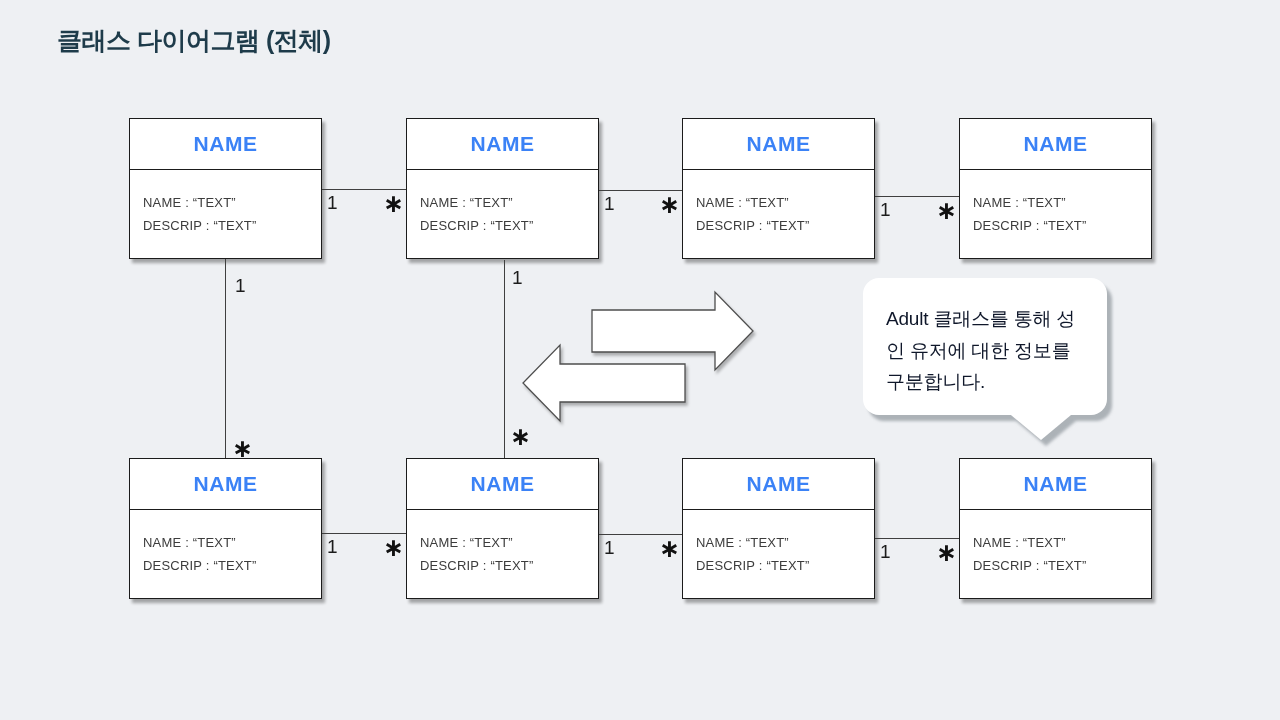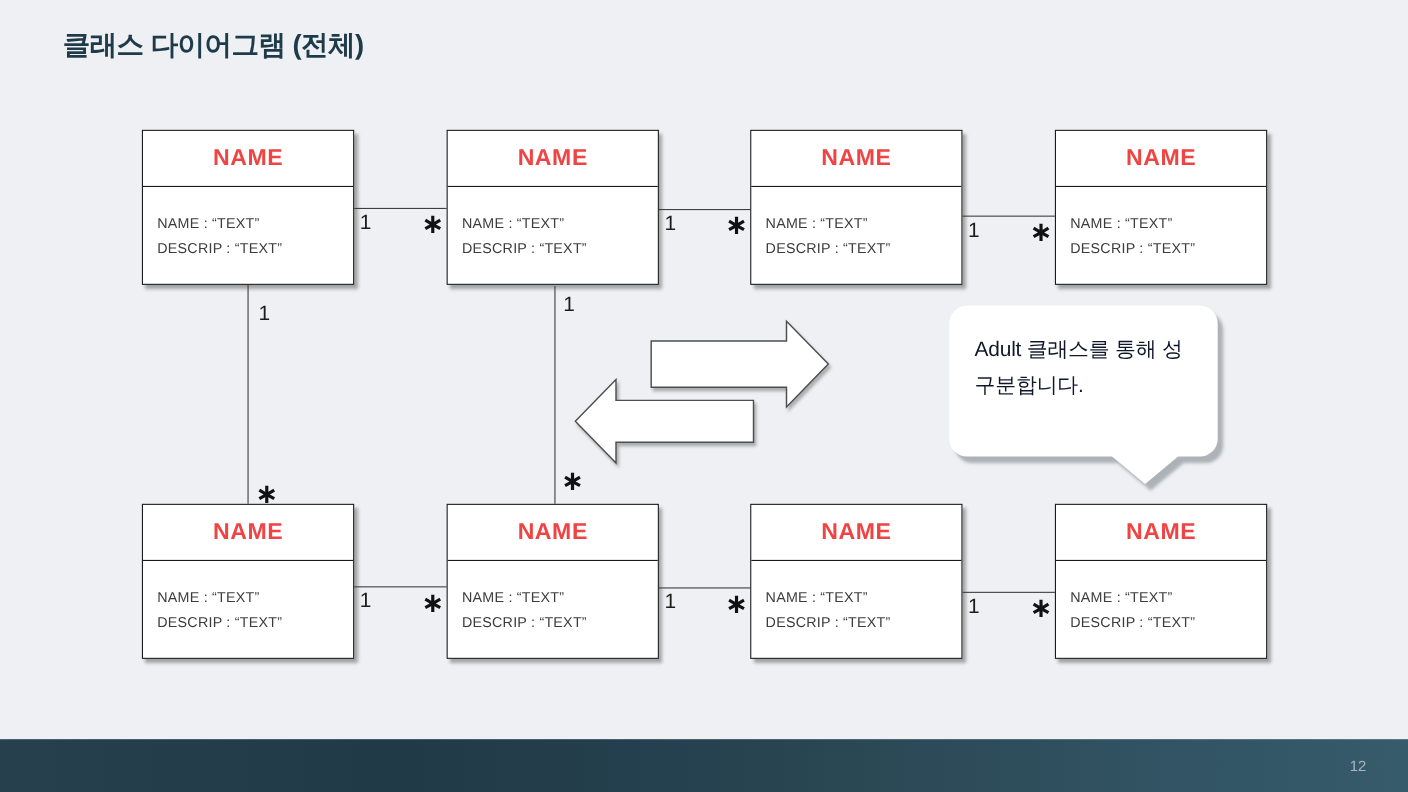--- a/index.html
+++ b/index.html
@@ -19,21 +19,21 @@
 
   
   .cbox{
     position:absolute;width:193px;height:141px;box-sizing:border-box;
     background:#ffffff;border:1px solid #1b1b1b;
     box-shadow:3px 4px 3px rgba(0,0,0,0.32);
   }
   .cbox-header{
     height:51px;box-sizing:border-box;border-bottom:1px solid #1b1b1b;
     display:flex;align-items:center;justify-content:center;
-    font-size:21px;font-weight:600;color:#ef4444;letter-spacing:0.5px;
+    font-size:21px;font-weight:600;color:#3b82f6;letter-spacing:0.5px;
   }
   .cbox-body{
     height:88px;display:flex;flex-direction:column;justify-content:center;
     padding-left:13px;font-size:13px;font-weight:300;color:#3c3c3c;
     line-height:23.5px;letter-spacing:0.2px;
   }
 
   
   .hline{position:absolute;height:1px;background:#3f3f3f;}
   .vline{position:absolute;width:1px;background:#3f3f3f;}
@@ -174,20 +174,18 @@
   </svg>
 
   <svg class="callout-svg" width="262" height="180">
     <g style="filter:drop-shadow(5px 6px 1.5px rgba(128,136,143,0.6))">
       <rect x="5" y="8" width="244" height="137" rx="16" fill="#ffffff"></rect>
       <polygon points="147,140 219,140 183,170" fill="#ffffff"></polygon>
     </g>
   </svg>
   <div class="callout-text">
     <div>Adult 클래스를 통해 성</div>
+    <div>인 유저에 대한 정보를</div>
     <div>구분합니다.</div>
   </div>
 
-  <div class="footer">
-    <div class="page-num">12</div>
-  </div>
 
 </div>
 
 </body></html>

